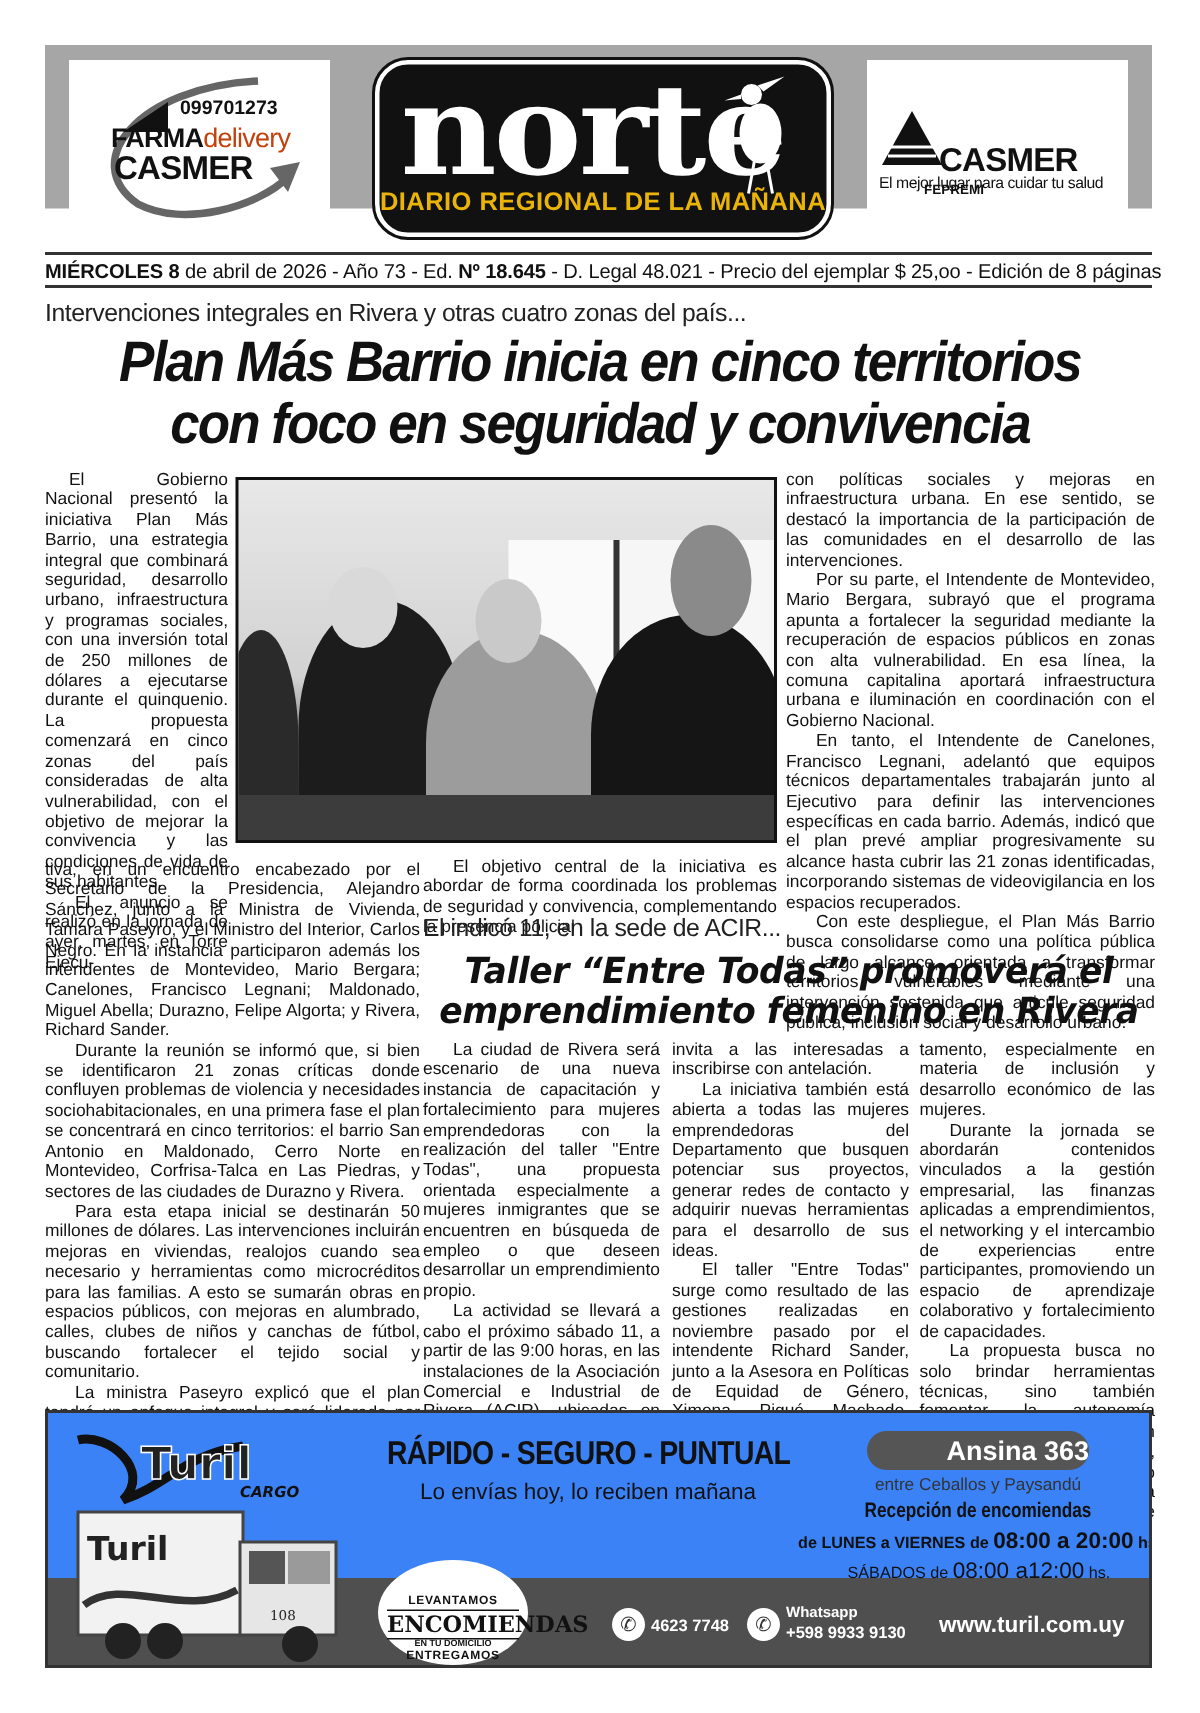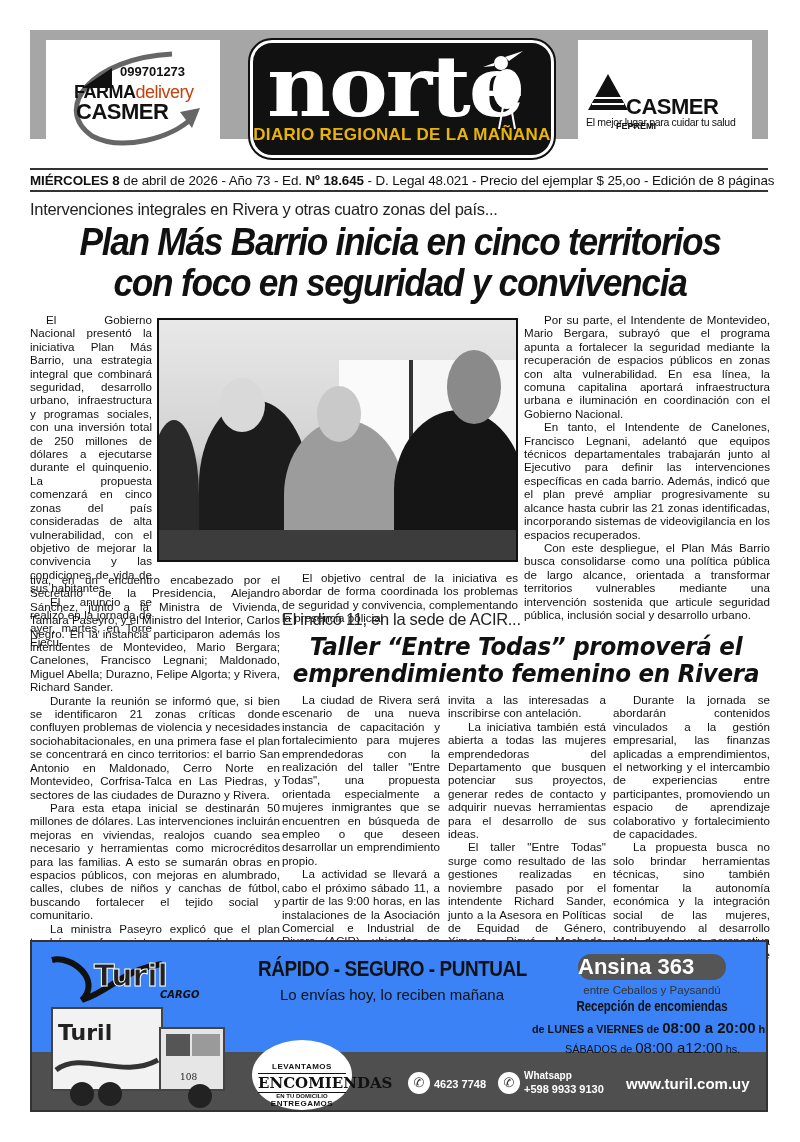--- a/index.html
+++ b/index.html
@@ -44,21 +44,21 @@
   .person { position: absolute; border-radius: 50% 50% 10% 10%; }
 
   .subkicker { position: absolute; left: 282px; top: 610px; font-size: 16.5px; color: #222; letter-spacing: -0.3px; }
   .headline2 { position: absolute; left: 282px; top: 634px; width: 488px; text-align: center; font-weight: bold; font-style: italic; font-size: 24px; line-height: 27px; letter-spacing: -0.3px; font-family: "DejaVu Sans", sans-serif; transform: scaleX(0.96); transform-origin: center top; }
 
   
   .ad { position: absolute; left: 30px; top: 940px; width: 738px; height: 172px; border: 2px solid #333; background: #3b82f6; overflow: hidden; }
   .ad-band { position: absolute; left: 0; right: 0; bottom: 0; height: 58px; background: #4f4f4f; }
   .ad-slogan { position: absolute; left: 226px; top: 14px; font-weight: bold; font-size: 22px; letter-spacing: -0.5px; font-family: "Liberation Sans Narrow", "Liberation Sans", sans-serif; transform: scaleX(0.86); transform-origin: left top; white-space: nowrap; }
   .ad-sub { position: absolute; left: 248px; top: 44px; font-size: 15px; }
-  .addr-box { position: absolute; left: 546px; top: 12px; width: 148px; height: 26px; background: #555; color: #fff; font-weight: bold; font-size: 22px; text-align: left; line-height: 26px; border-radius: 13px; }
+  .addr-box { position: absolute; left: 546px; top: 12px; width: 148px; height: 26px; background: #555; color: #fff; font-weight: bold; font-size: 18px; text-align: right; line-height: 26px; border-radius: 13px; }
   .addr-sub { position: absolute; left: 546px; top: 42px; width: 148px; text-align: center; font-size: 11.5px; color: #333; }
   .addr-rec { position: absolute; left: 520px; top: 56px; width: 200px; text-align: center; font-weight: bold; font-size: 14px; transform: scaleX(0.82); white-space: nowrap; }
   .hours1 { position: absolute; left: 500px; top: 77px; font-weight: bold; font-size: 10.8px; white-space: nowrap; }
   .hours2 { position: absolute; left: 533px; top: 97px; font-weight: normal; font-size: 10.8px; white-space: nowrap; }
   .big { font-size: 15px; }
   .contact { position: absolute; color: #fff; font-weight: bold; font-size: 11px; }
   .contact-icon { position: absolute; width: 22px; height: 22px; border-radius: 50%; background: #fff; color: #333; text-align: center; line-height: 22px; font-size: 13px; }
   .web { position: absolute; left: 594px; bottom: 18px; color: #fff; font-weight: bold; font-size: 15px; }
 
   .truck { position: absolute; left: 10px; top: 8px; width: 200px; height: 160px; }
@@ -141,20 +141,21 @@
   <p>Durante la reunión se informó que, si bien se identificaron 21 zonas críticas donde confluyen problemas de violencia y necesidades sociohabitacionales, en una primera fase el plan se concentrará en cinco territorios: el barrio San Antonio en Maldonado, Cerro Norte en Montevideo, Corfrisa-Talca en Las Piedras, y sectores de las ciudades de Durazno y Rivera.</p>
   <p>Para esta etapa inicial se destinarán 50 millones de dólares. Las intervenciones incluirán mejoras en viviendas, realojos cuando sea necesario y herramientas como microcréditos para las familias. A esto se sumarán obras en espacios públicos, con mejoras en alumbrado, calles, clubes de niños y canchas de fútbol, buscando fortalecer el tejido social y comunitario.</p>
   <p>La ministra Paseyro explicó que el plan tendrá un enfoque integral y será liderado por los ministerios del Interior y de Vivienda, con una participación activa de las intendencias. Las primeras acciones comenzarán a ejecutarse en abril en Cerro Norte, mientras que en el segundo semestre se extenderán al resto de las zonas definidas.</p>
 </div>
 
 <div class="col" style="left:282px; top:571px; width:236px;">
   <p>El objetivo central de la iniciativa es abordar de forma coordinada los problemas de seguridad y convivencia, complementando la presencia policial</p>
 </div>
 
 <div class="col" style="left:524px; top:313px; width:246px;">
+  <p style="text-indent:0">con políticas sociales y mejoras en infraestructura urbana. En ese sentido, se destacó la importancia de la participación de las comunidades en el desarrollo de las intervenciones.</p>
   <p>Por su parte, el Intendente de Montevideo, Mario Bergara, subrayó que el programa apunta a fortalecer la seguridad mediante la recuperación de espacios públicos en zonas con alta vulnerabilidad. En esa línea, la comuna capitalina aportará infraestructura urbana e iluminación en coordinación con el Gobierno Nacional.</p>
   <p>En tanto, el Intendente de Canelones, Francisco Legnani, adelantó que equipos técnicos departamentales trabajarán junto al Ejecutivo para definir las intervenciones específicas en cada barrio. Además, indicó que el plan prevé ampliar progresivamente su alcance hasta cubrir las 21 zonas identificadas, incorporando sistemas de videovigilancia en los espacios recuperados.</p>
   <p>Con este despliegue, el Plan Más Barrio busca consolidarse como una política pública de largo alcance, orientada a transformar territorios vulnerables mediante una intervención sostenida que articule seguridad pública, inclusión social y desarrollo urbano.</p>
 </div>
 
 <div class="subkicker">El indicó 11, en la sede de ACIR...</div>
 <div class="headline2">
   <div>Taller “Entre Todas” promoverá el</div>
   <div>emprendimiento femenino en Rivera</div>
 </div>
@@ -162,20 +163,21 @@
 <div class="col" style="left:282px; top:693px; width:158px;">
   <p>La ciudad de Rivera será escenario de una nueva instancia de capacitación y fortalecimiento para mujeres emprendedoras con la realización del taller "Entre Todas", una propuesta orientada especialmente a mujeres inmigrantes que se encuentren en búsqueda de empleo o que deseen desarrollar un emprendimiento propio.</p>
   <p>La actividad se llevará a cabo el próximo sábado 11, a partir de las 9:00 horas, en las instalaciones de la Asociación Comercial e Industrial de Rivera (ACIR), ubicadas en Monseñor Vera. El taller será de carácter gratuito, incluirá almuerzo y contará con cupos limitados, por lo que se</p>
 </div>
 <div class="col" style="left:448px; top:693px; width:158px;">
   <p style="text-indent:0">invita a las interesadas a inscribirse con antelación.</p>
   <p>La iniciativa también está abierta a todas las mujeres emprendedoras del Departamento que busquen potenciar sus proyectos, generar redes de contacto y adquirir nuevas herramientas para el desarrollo de sus ideas.</p>
   <p>El taller "Entre Todas" surge como resultado de las gestiones realizadas en noviembre pasado por el intendente Richard Sander, junto a la Asesora en Políticas de Equidad de Género, Ximena Piqué Machado, durante una visita a ONU Mujeres. En esa instancia se promovieron alianzas con el objetivo de generar oportunidades concretas para el Depar-</p>
 </div>
 <div class="col" style="left:613px; top:693px; width:157px;">
+  <p style="text-indent:0">tamento, especialmente en materia de inclusión y desarrollo económico de las mujeres.</p>
   <p>Durante la jornada se abordarán contenidos vinculados a la gestión empresarial, las finanzas aplicadas a emprendimientos, el networking y el intercambio de experiencias entre participantes, promoviendo un espacio de aprendizaje colaborativo y fortalecimiento de capacidades.</p>
   <p>La propuesta busca no solo brindar herramientas técnicas, sino también fomentar la autonomía económica y la integración social de las mujeres, contribuyendo al desarrollo local desde una perspectiva inclusiva y con enfoque de género.</p>
 </div>
 
 <div class="ad">
   <div class="ad-band"></div>
 
   <svg class="truck" viewBox="0 0 200 160">
     <path d="M10 10 C 30 5, 60 30, 40 50 C 70 40, 80 20, 120 14" stroke="#111" stroke-width="6" fill="none"></path>
     <text x="52" y="36" font-family="DejaVu Sans, sans-serif" font-weight="bold" font-size="30" fill="#222" stroke="#fff" stroke-width="1">Turil</text>

